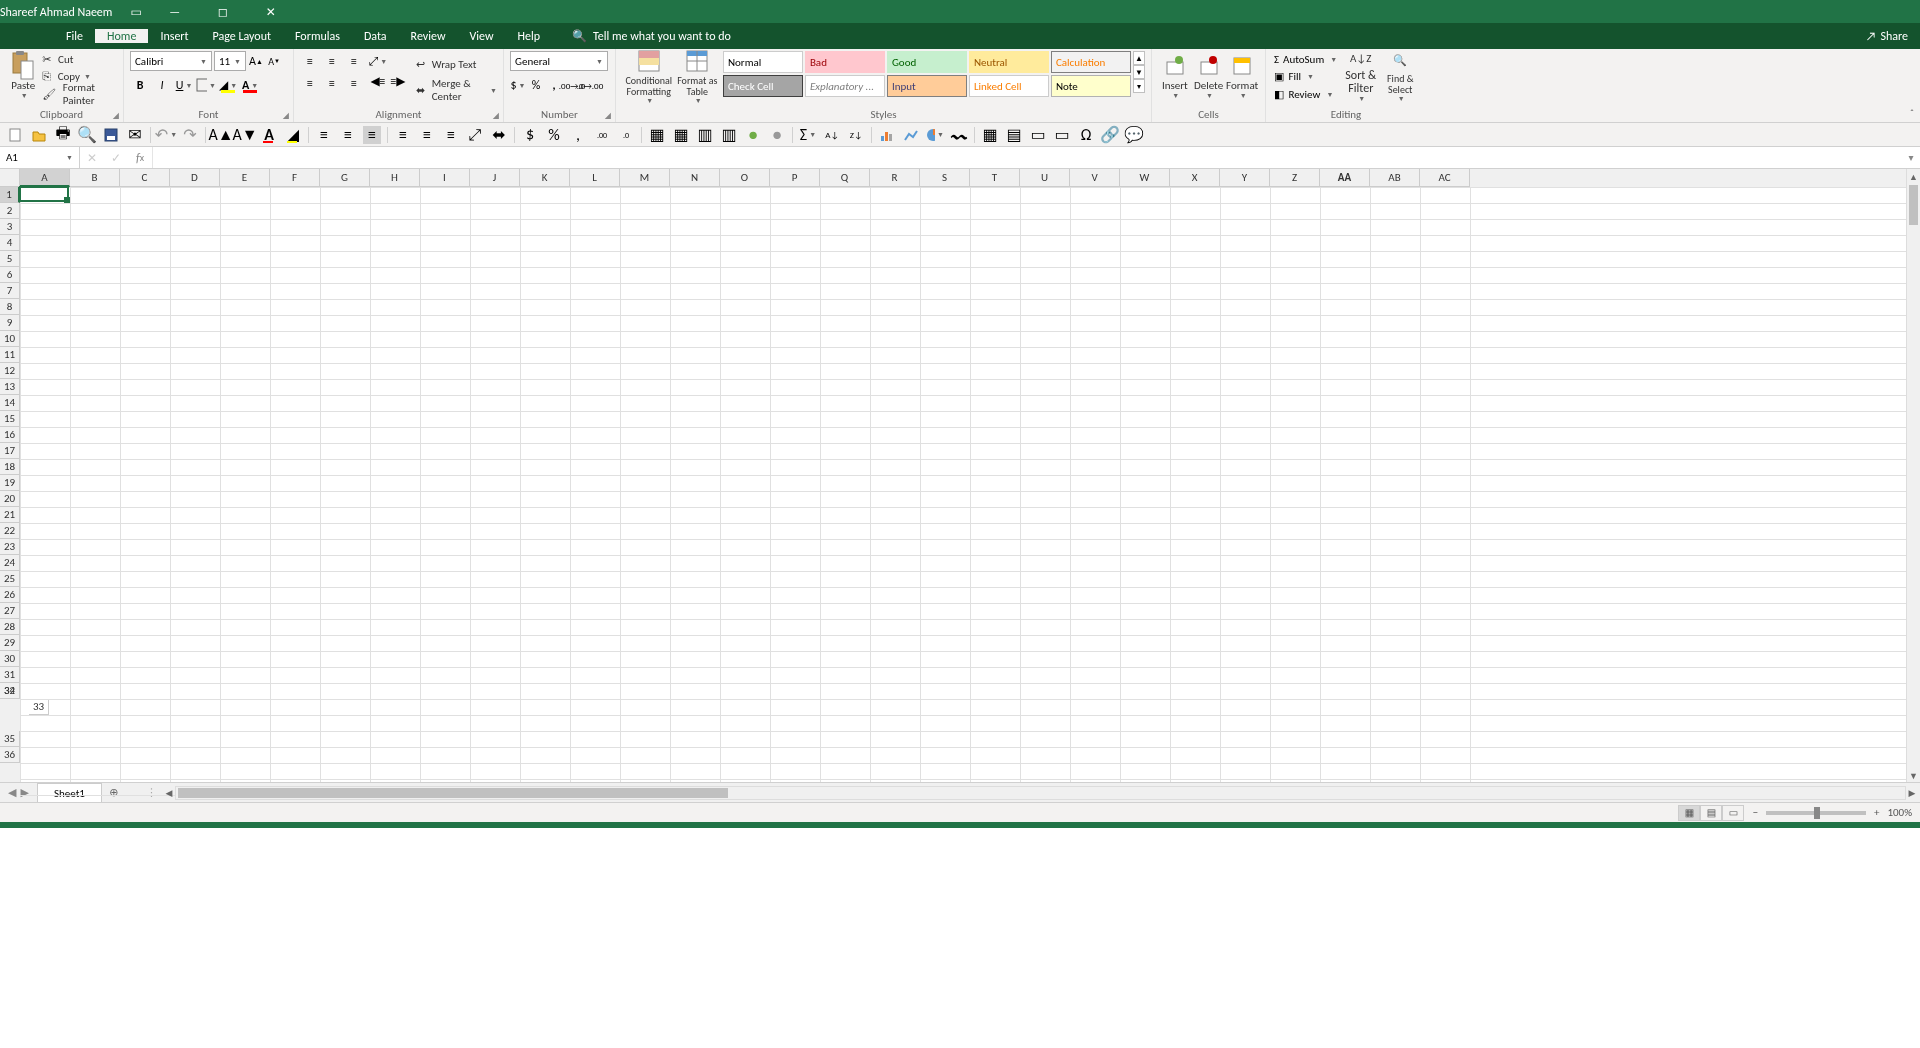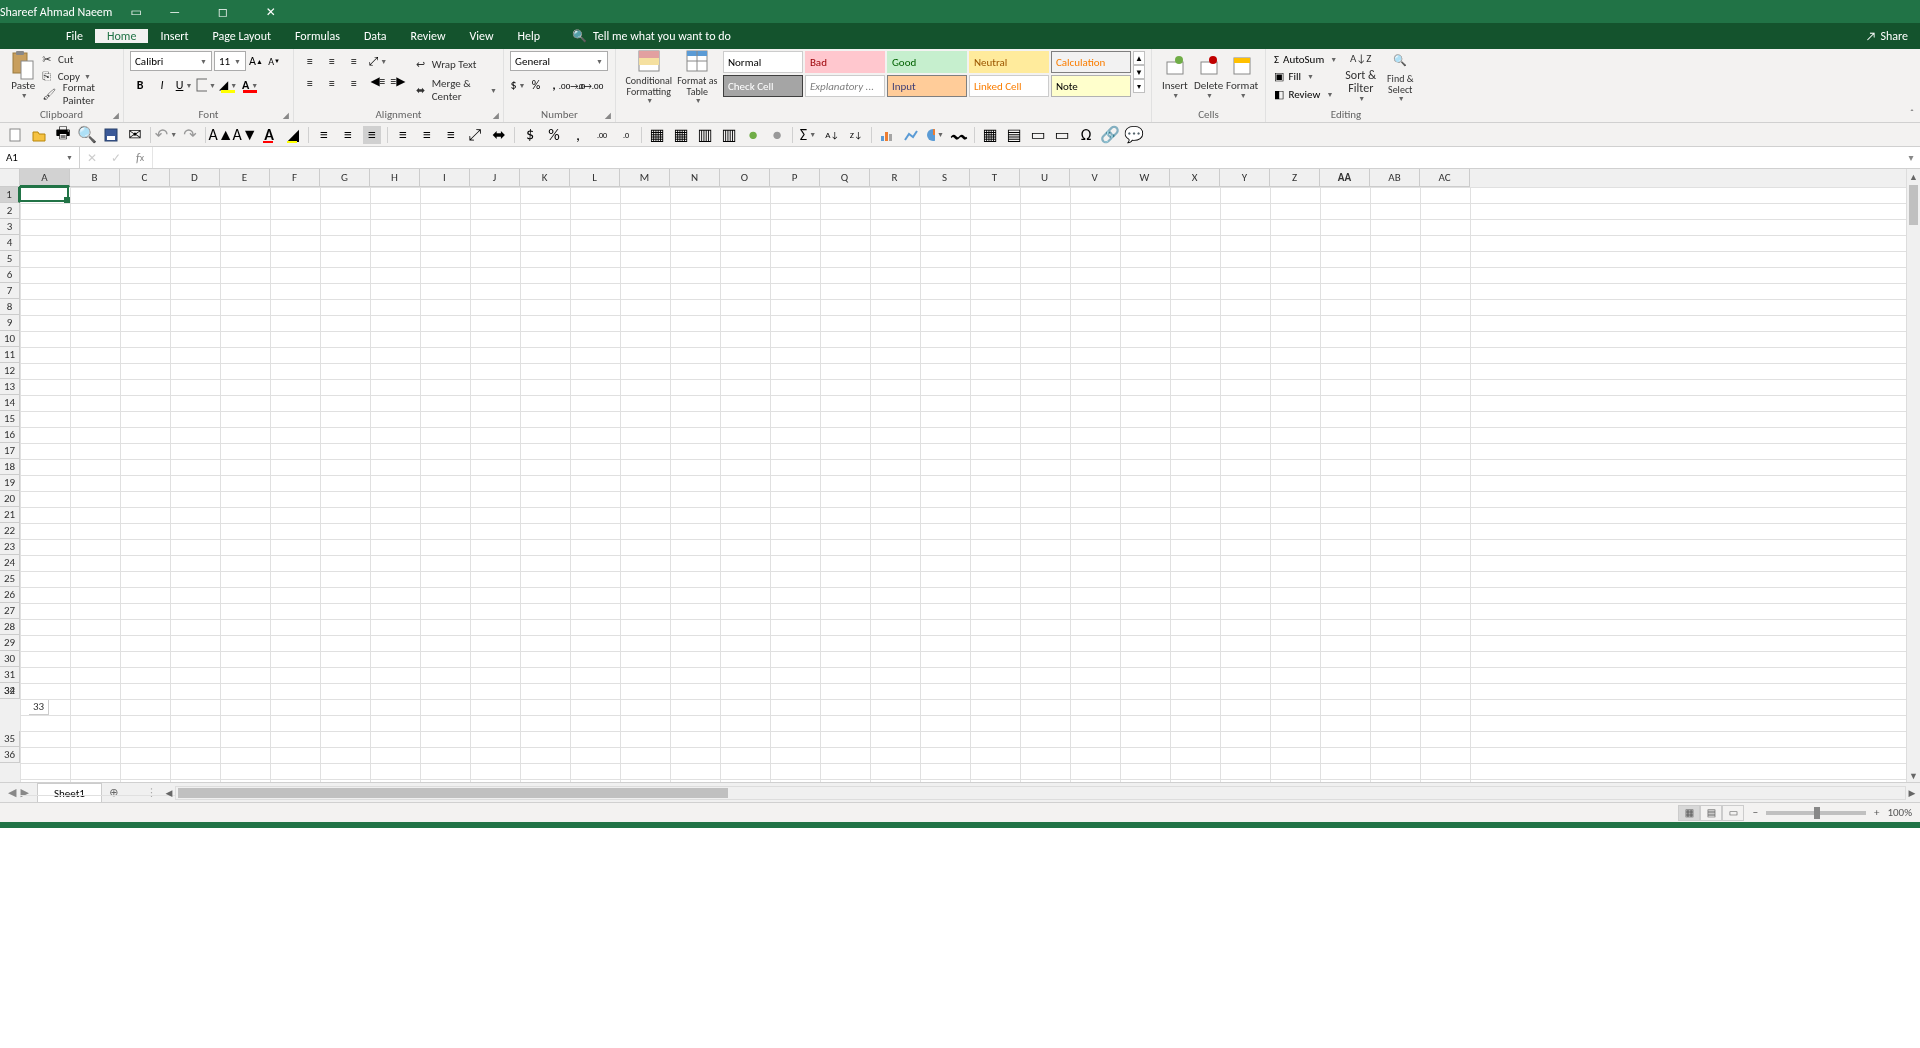--- a/index.html
+++ b/index.html
@@ -304,20 +304,23 @@
           <div class="style-cell" style="background: rgb(255, 204, 153); color: rgb(63, 63, 118); border-color: rgb(127, 127, 127);">Input</div>
           <div class="style-cell" style="background: rgb(255, 255, 255); color: rgb(250, 125, 0); border-color: rgb(204, 204, 204);">Linked Cell</div>
           <div class="style-cell" style="background: rgb(255, 255, 204); color: rgb(0, 0, 0); border-color: rgb(178, 178, 178);">Note</div>
         </div>
       <div class="style-scroll">
         <div>▲</div>
         <div>▼</div>
         <div>▾</div>
       </div>
     </div>
+    <div class="group-label">
+        <span>Styles</span>
+      </div>
   </div>
 
   <div class="group" style="width:114px">
     <div class="group-body">
       <div class="big-btn" style="width:36px">
           <span class="ico">
             <svg width="20" height="20">
               <rect x="2" y="6" width="16" height="12" fill="#fff" stroke="#888"></rect>
               <circle cx="14" cy="4" r="4" fill="#70ad47"></circle>
             </svg>

